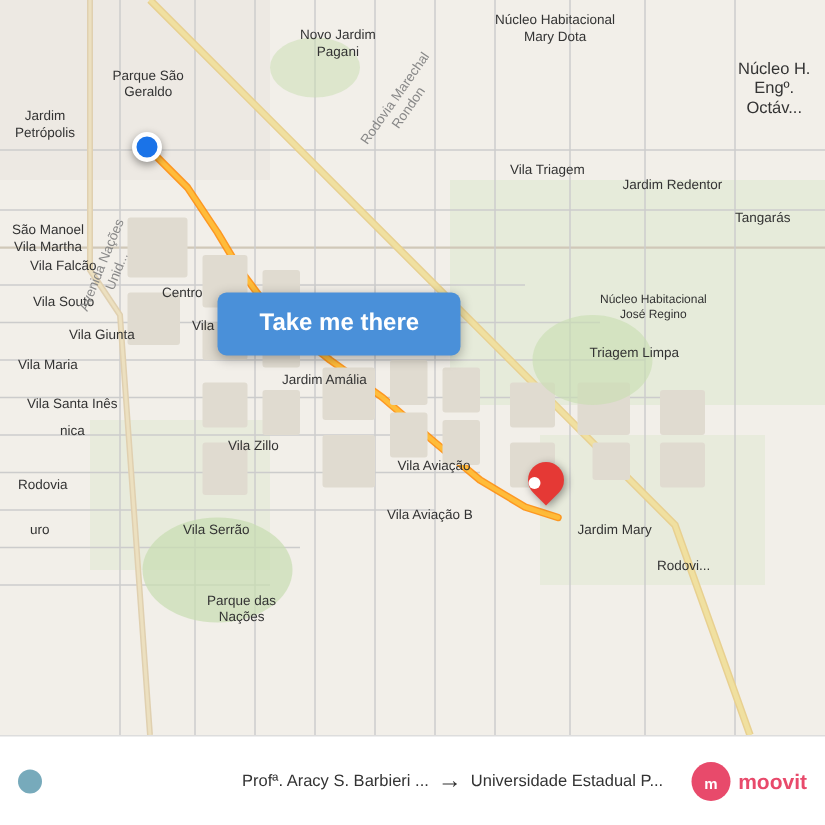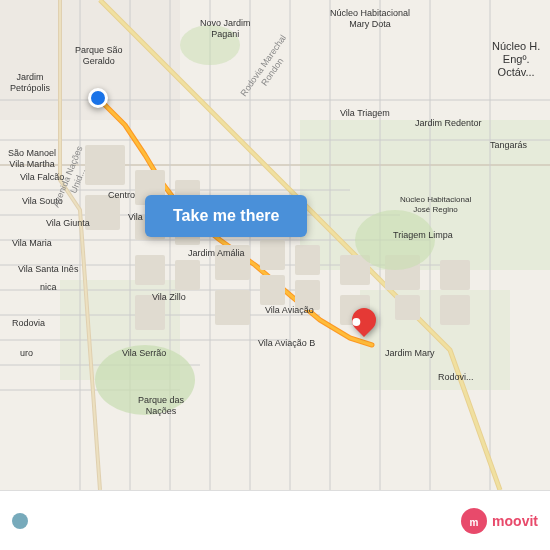--- a/index.html
+++ b/index.html
@@ -302,20 +302,25 @@
   </div>
 
   <button id="take-me-btn">Take me there</button>
 </div>
 
 <div id="bottom-bar">
   <div class="attribution">
     <span class="osm-logo"></span>
   </div>
 
+  <div class="route-info">
+    <span class="route-from">Profª. Aracy S. Barbieri ...</span>
+    <span class="arrow-icon">→</span>
+    <span class="route-to">Universidade Estadual P...</span>
+  </div>
 
   <div class="moovit-logo">
     <svg class="moovit-icon" viewBox="0 0 28 28" xmlns="http://www.w3.org/2000/svg">
       <circle cx="14" cy="14" r="13" fill="#e84a6b"></circle>
       <text x="14" y="19" text-anchor="middle" fill="white" font-size="10" font-weight="bold">m</text>
     </svg>
     <span class="moovit-text">moovit</span>
   </div>
 </div>
 

